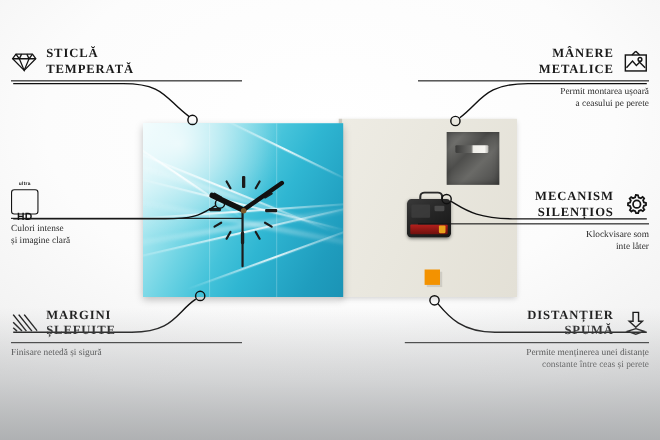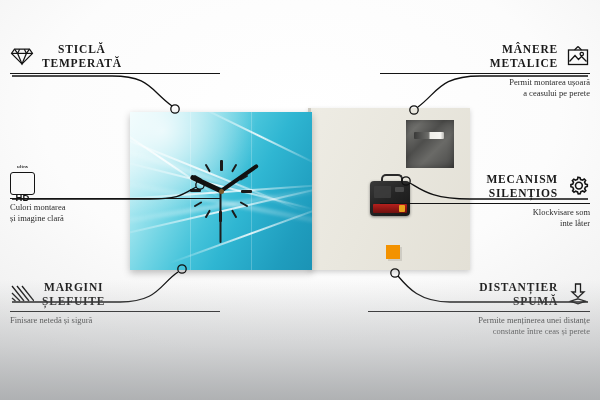--- a/index.html
+++ b/index.html
@@ -259,21 +259,20 @@
     justify-content: flex-end;
   }
   .callout .title {
     font-size: 11.5px;
     font-weight: bold;
     letter-spacing: 0.8px;
     color: #1a1a1a;
     line-height: 1.22;
     text-transform: uppercase;
     white-space: pre-line;
-    text-align: center;
   }
   .callout.right .title {
     text-align: right;
   }
   .callout .rule {
     height: 1px;
     background: #141414;
     margin-top: 3px;
   }
   .callout .desc {
@@ -467,21 +466,21 @@
   </div>
 
   <div class="callout left c-print">
     <div class="head">
       <span class="ico ico-hd">
         <span class="u">ultra</span>
         <span class="h">HD</span>
       </span>
     </div>
     <div class="rule"></div>
-    <div class="desc">Culori montarea
+    <div class="desc">Culori intense
 și imagine clară</div>
   </div>
 
   <div class="callout left c-edges">
     <div class="head">
       <span class="ico">
         <svg width="24" height="20" viewBox="0 0 24 20">
           <g fill="none" stroke="currentColor" stroke-width="1.3">
             <path d="M2 2 L14 17"></path>
             <path d="M7 2 L19 17"></path>

